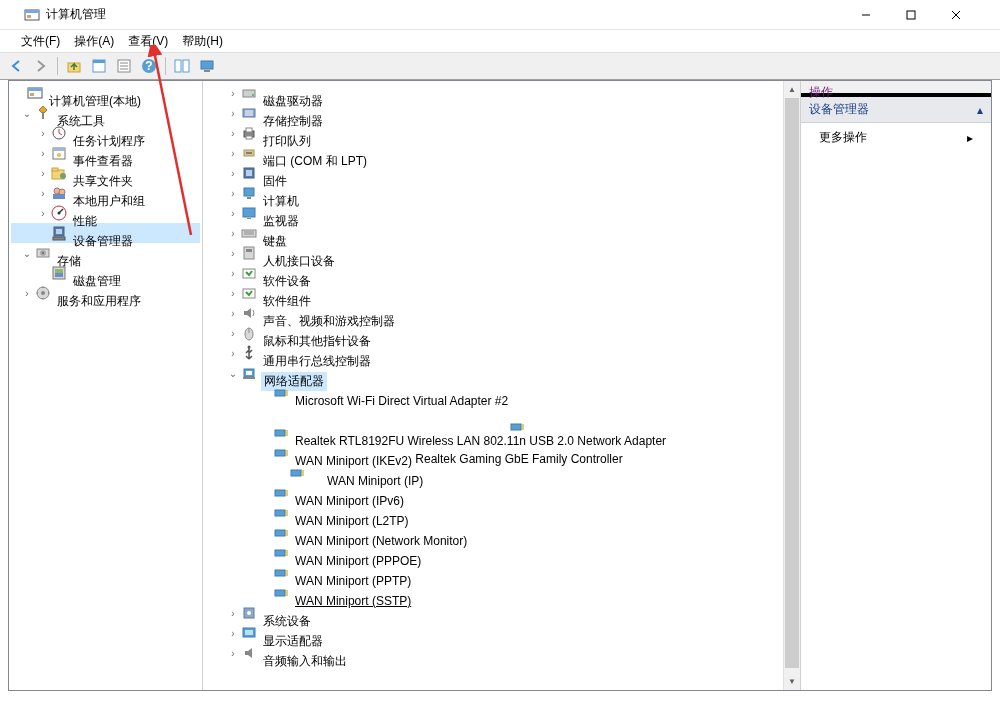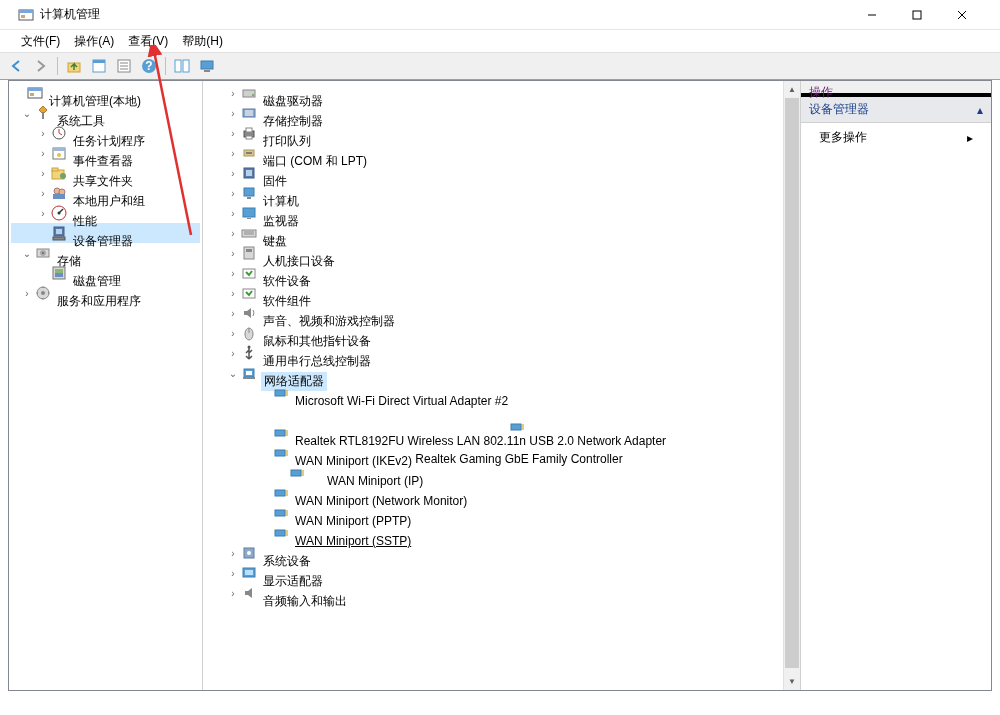--- a/index.html
+++ b/index.html
@@ -1,19 +1,19 @@
 <!DOCTYPE html>
 <html><head>
 <meta charset="utf-8">
 <style>
 * { box-sizing: border-box; margin: 0; padding: 0; font-family: "Microsoft YaHei", "Segoe UI", sans-serif; font-size: 12px; }
 body { width: 1000px; height: 715px; background: #fff; overflow: hidden; position: relative; }
 
 
-.titlebar { height: 30px; background: #fff; display: flex; align-items: center; padding: 0 16px; border-bottom: 1px solid #e5e5e5; }
+.titlebar { height: 30px; background: #fff; display: flex; align-items: center; padding: 0 22px; border-bottom: 1px solid #e5e5e5; }
 .titlebar .app-icon { width: 16px; height: 16px; margin: 0 6px 0 2px; }
 .titlebar .title { flex: 1; font-size: 12px; color: #000; }
 .titlebar .win-btns { display: flex; }
 .titlebar .win-btn { width: 45px; height: 30px; display: flex; align-items: center; justify-content: center; color: #000; }
 
 
 .menubar { height: 22px; background: #fff; display: flex; align-items: center; padding: 0 14px; position: relative; }
 .menubar .menu-item { padding: 2px 7px; font-size: 12px; color: #000; }
 
 
@@ -586,21 +586,48 @@
             </span>
             <span class="label">WAN Miniport (IP)</span>
           </div>
           <div class="tree-row" style="padding-left: 52px;">
             <span class="expander empty"></span>
             <span class="icon">
               <svg width="16" height="16">
                 <use href="#ic-netadapter"></use>
               </svg>
             </span>
+            <span class="label">WAN Miniport (IPv6)</span>
+          </div>
+          <div class="tree-row" style="padding-left: 52px;">
+            <span class="expander empty"></span>
+            <span class="icon">
+              <svg width="16" height="16">
+                <use href="#ic-netadapter"></use>
+              </svg>
+            </span>
+            <span class="label">WAN Miniport (L2TP)</span>
+          </div>
+          <div class="tree-row" style="padding-left: 52px;">
+            <span class="expander empty"></span>
+            <span class="icon">
+              <svg width="16" height="16">
+                <use href="#ic-netadapter"></use>
+              </svg>
+            </span>
             <span class="label">WAN Miniport (Network Monitor)</span>
+          </div>
+          <div class="tree-row" style="padding-left: 52px;">
+            <span class="expander empty"></span>
+            <span class="icon">
+              <svg width="16" height="16">
+                <use href="#ic-netadapter"></use>
+              </svg>
+            </span>
+            <span class="label">WAN Miniport (PPPOE)</span>
           </div>
           <div class="tree-row" style="padding-left: 52px;">
             <span class="expander empty"></span>
             <span class="icon">
               <svg width="16" height="16">
                 <use href="#ic-netadapter"></use>
               </svg>
             </span>
             <span class="label">WAN Miniport (PPTP)</span>
           </div>

